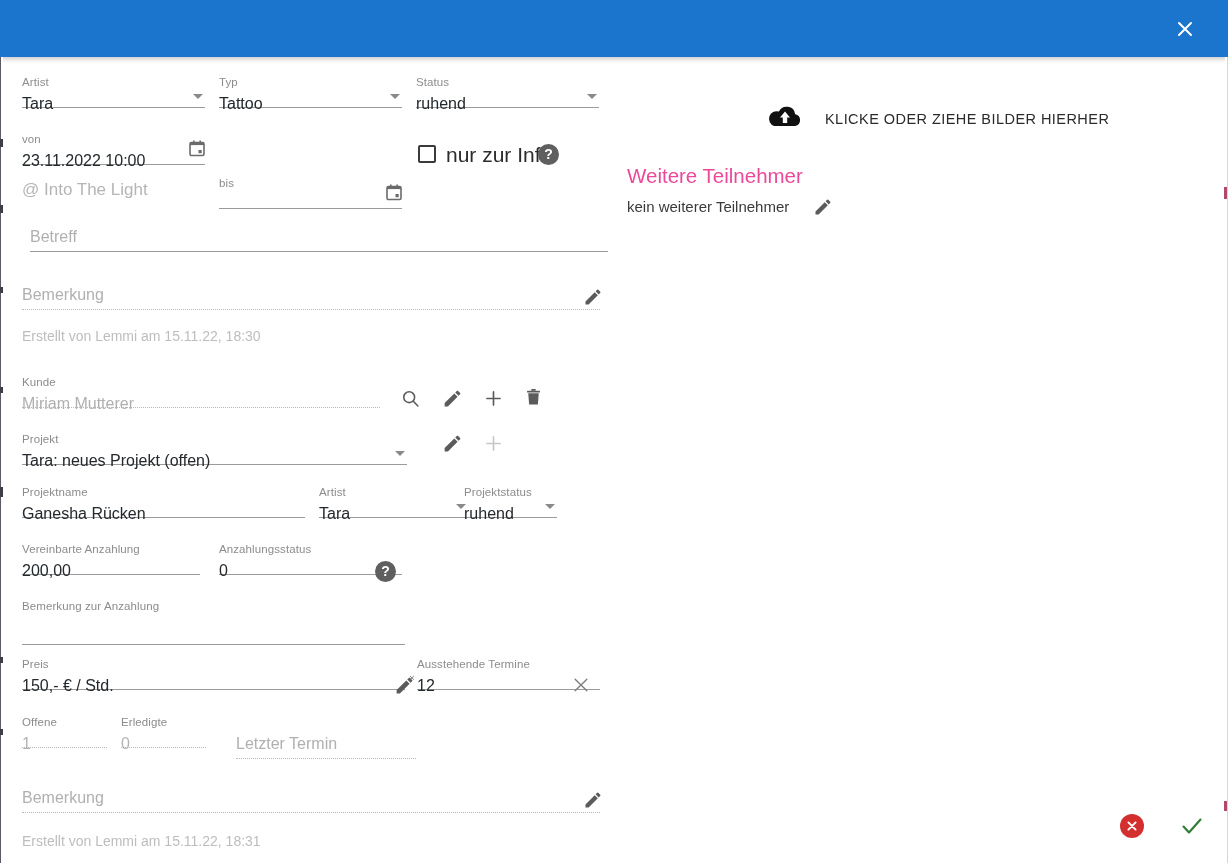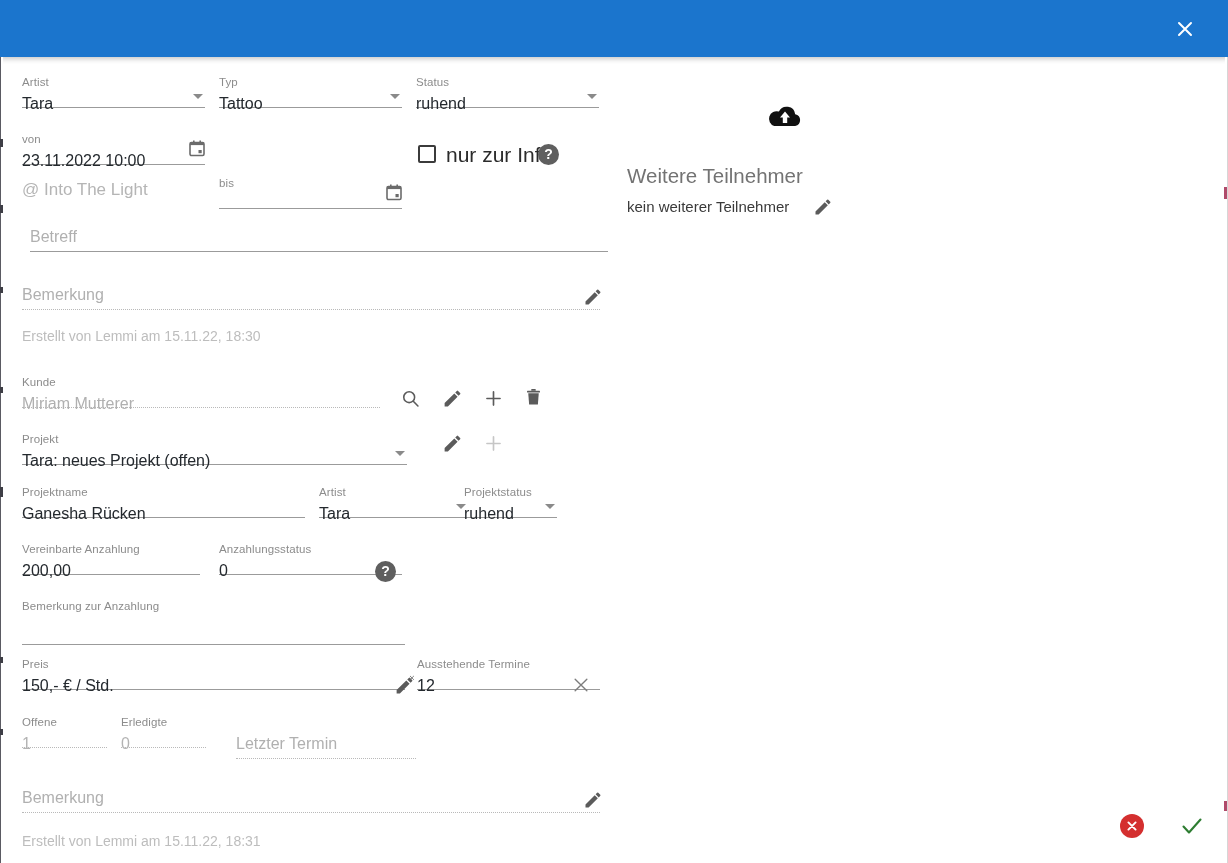--- a/index.html
+++ b/index.html
@@ -119,21 +119,21 @@
     display: flex; align-items: center;
     cursor: pointer;
   }
   .dz-icon { margin-left: 140px; margin-right: 22px; }
   .dz-text {
     font-size: 14.5px; color: #2b2b2b;
     letter-spacing: .45px; white-space: nowrap;
   }
   .section-title {
     position: absolute; left: 0; top: 106px;
-    font-size: 20.5px; color: #737373; line-height: 26px;
+    font-size: 20.5px; color: #ec4899; line-height: 26px;
     white-space: nowrap;
   }
   .participants {
     position: absolute; left: 0; top: 140px;
     display: flex; 
   }
   .participants .p-text {
     font-size: 15px; color: #3a3a3a; line-height: 20px; white-space: nowrap;
   }
   .participants .p-edit { margin-left: 24px; cursor: pointer; }
@@ -375,20 +375,21 @@
 
     <div class="col-right">
 
       <div class="dropzone">
         <span class="dz-icon">
           <svg width="36" height="28" viewBox="0 0 36 28">
             <path d="M28.2 11.2a8.6 8.6 0 0 0-16.3-2.6A7.1 7.1 0 0 0 7.2 23h21a6 6 0 0 0 0-11.8z" fill="#111111"></path>
             <path d="M18 8.6 L23 14.6 H20.2 V20 H15.8 V14.6 H13 Z" fill="#ffffff"></path>
           </svg>
         </span>
+        <span class="dz-text">KLICKE ODER ZIEHE BILDER HIERHER</span>
       </div>
 
       <div class="section-title">Weitere Teilnehmer</div>
 
       <div class="participants">
         <span class="p-text">kein weiterer Teilnehmer</span>
         <span class="p-edit">
           <svg width="20" height="20" viewBox="0 0 24 24">
             <path d="M3 17.25V21h3.75L17.81 9.94l-3.75-3.75L3 17.25zM20.71 7.04a1 1 0 0 0 0-1.41l-2.34-2.34a1 1 0 0 0-1.41 0l-1.83 1.83 3.75 3.75 1.83-1.83z" fill="#5b5b5b"></path>
           </svg>

